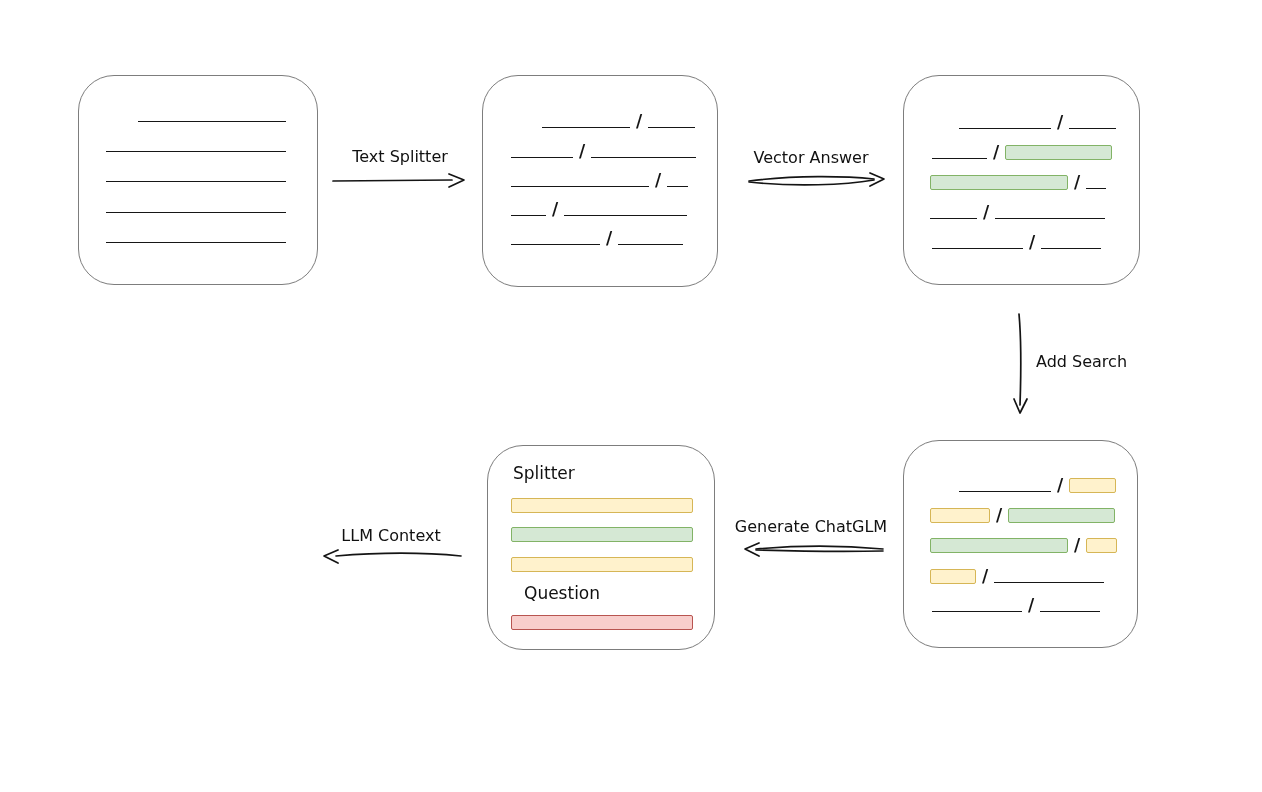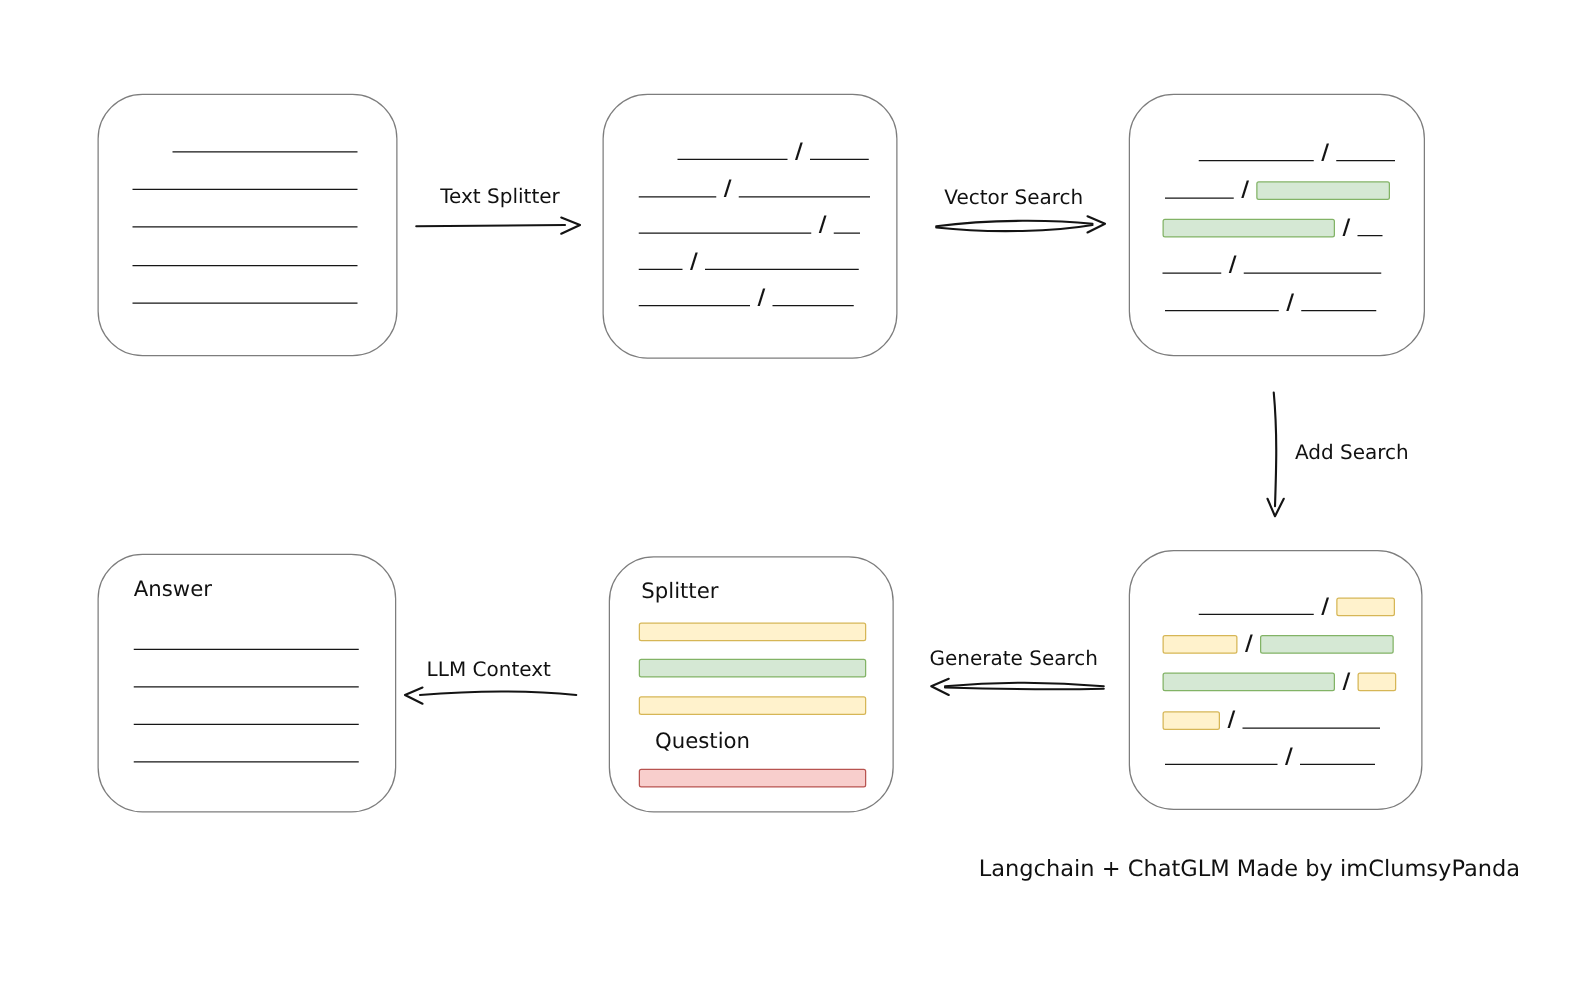--- a/index.html
+++ b/index.html
@@ -225,41 +225,25 @@
         <div class="seg-green" style="width: 182px;"></div>
       </div>
       <div class="row" style="left: 23px; top: 109px;">
         <div class="seg-yellow" style="width: 182px;"></div>
       </div>
       <div class="row" style="left: 23px; top: 167px;">
         <div class="seg-red" style="width: 182px;"></div>
       </div>
     </div>
 
-  <div class="node" style="left:78px;top:443px;width:239px;height:207px">
-    <div class="box-label" style="left:28px;top:18px">Answer</div>
-  <div class="row" style="left: 28px; top: 60px;">
-        <div class="seg-line" style="width: 180px;"></div>
-      </div>
-      <div class="row" style="left: 28px; top: 90px;">
-        <div class="seg-line" style="width: 180px;"></div>
-      </div>
-      <div class="row" style="left: 28px; top: 120px;">
-        <div class="seg-line" style="width: 180px;"></div>
-      </div>
-      <div class="row" style="left: 28px; top: 150px;">
-        <div class="seg-line" style="width: 180px;"></div>
-      </div>
-    </div>
 
   <div class="arrow-label centered" style="left:400px;top:147px">Text Splitter</div>
 
-  <div class="arrow-label centered" style="left:811px;top:148px">Vector Search</div>
+  <div class="arrow-label centered" style="left:811px;top:148px">Vector Answer</div>
 
   <div class="arrow-label" style="left:1036px;top:352px">Add Search</div>
 
-  <div class="arrow-label centered" style="left:811px;top:517px">Generate Search</div>
+  <div class="arrow-label centered" style="left:811px;top:517px">Generate ChatGLM</div>
 
   <div class="arrow-label centered" style="left:391px;top:526px">LLM Context</div>
 
-  <div class="attribution">Langchain + ChatGLM Made by imClumsyPanda</div>
 
 </div>
 
 </body></html>

